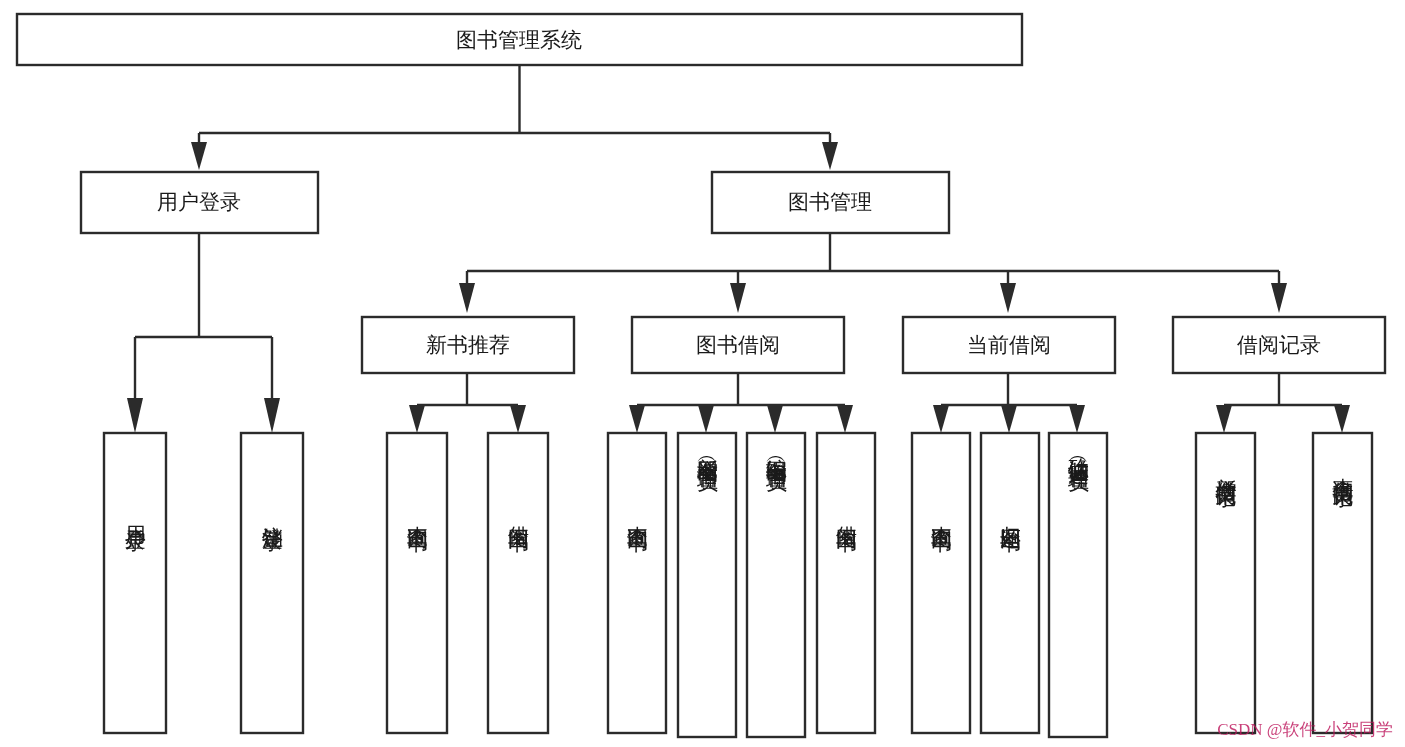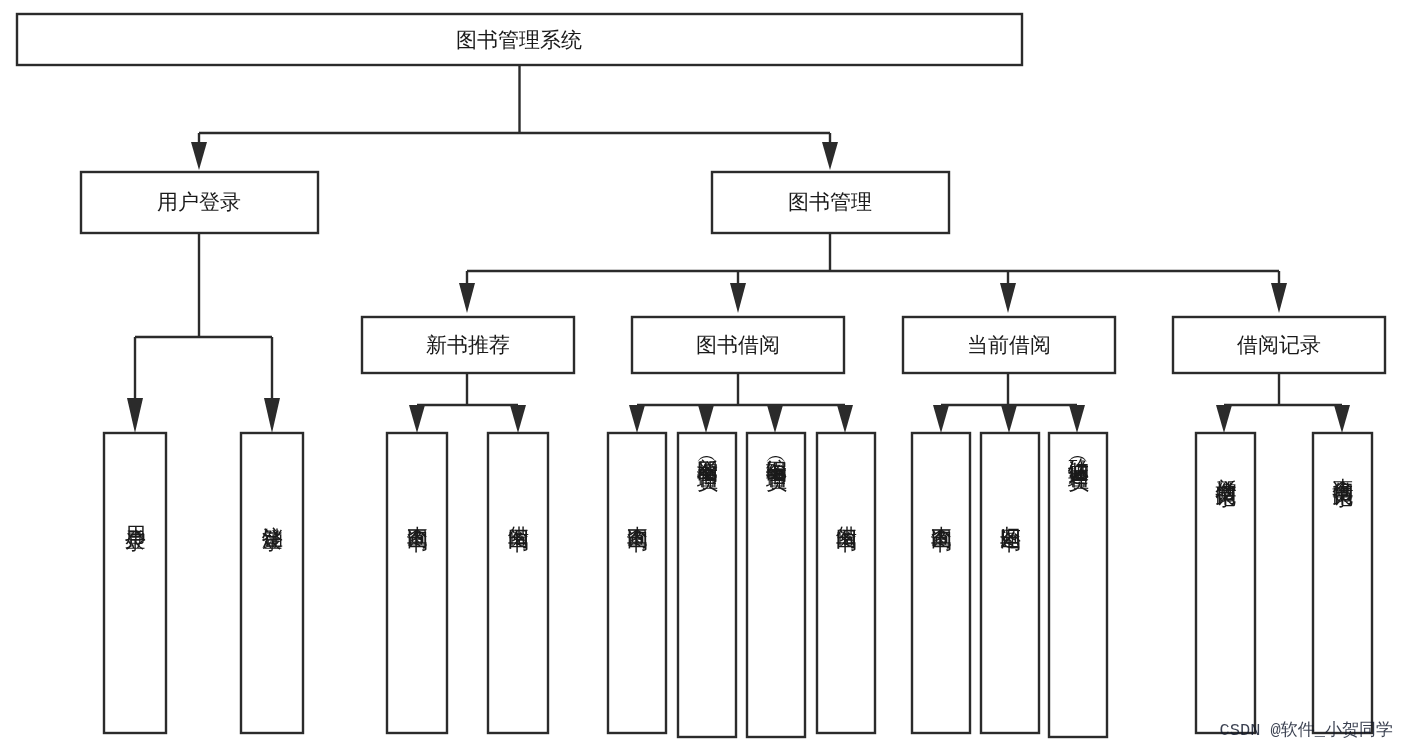--- a/index.html
+++ b/index.html
@@ -63,23 +63,23 @@
     font-size: 21px;
     line-height: 1.18;
     color: #1a1a1a;
     letter-spacing: 2px;
     white-space: nowrap;
   }
   .watermark {
     position: absolute;
     right: 12px;
     bottom: 6px;
-    font-family: Liberation Mono, monospace;
+    font-family: Liberation Serif, serif;
     font-size: 17px;
-    color: #0f172a;
+    color: #be185d;
     opacity: 0.82;
     white-space: nowrap;
     pointer-events: none;
   }
 </style>
 </head>
 <body>
 
 <div id="diagram-root">
 

